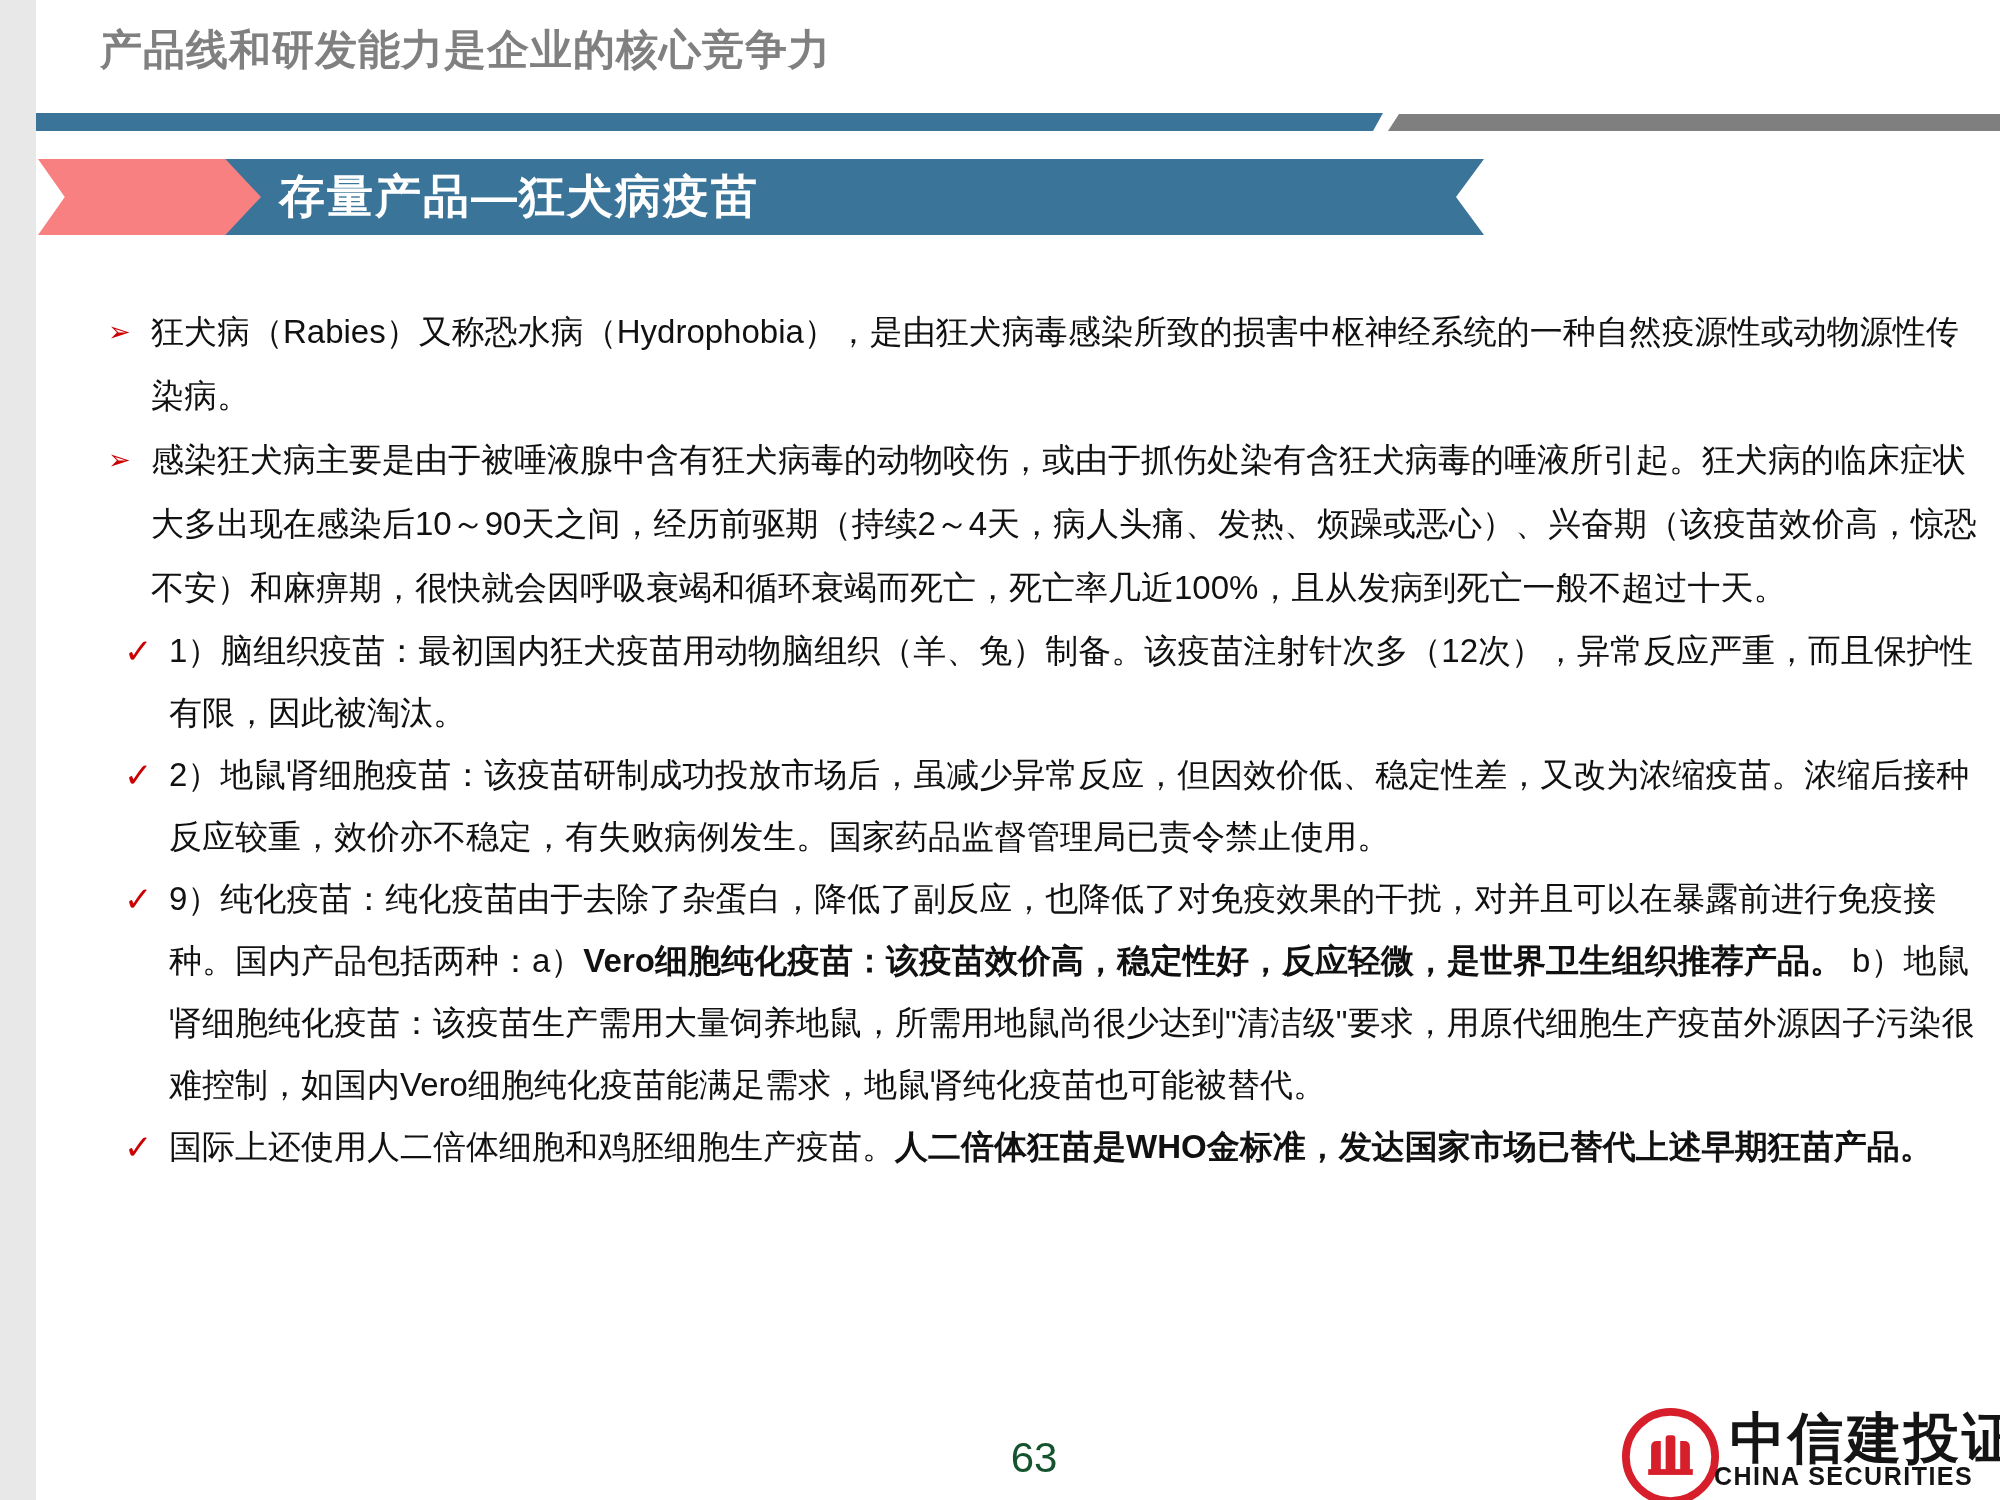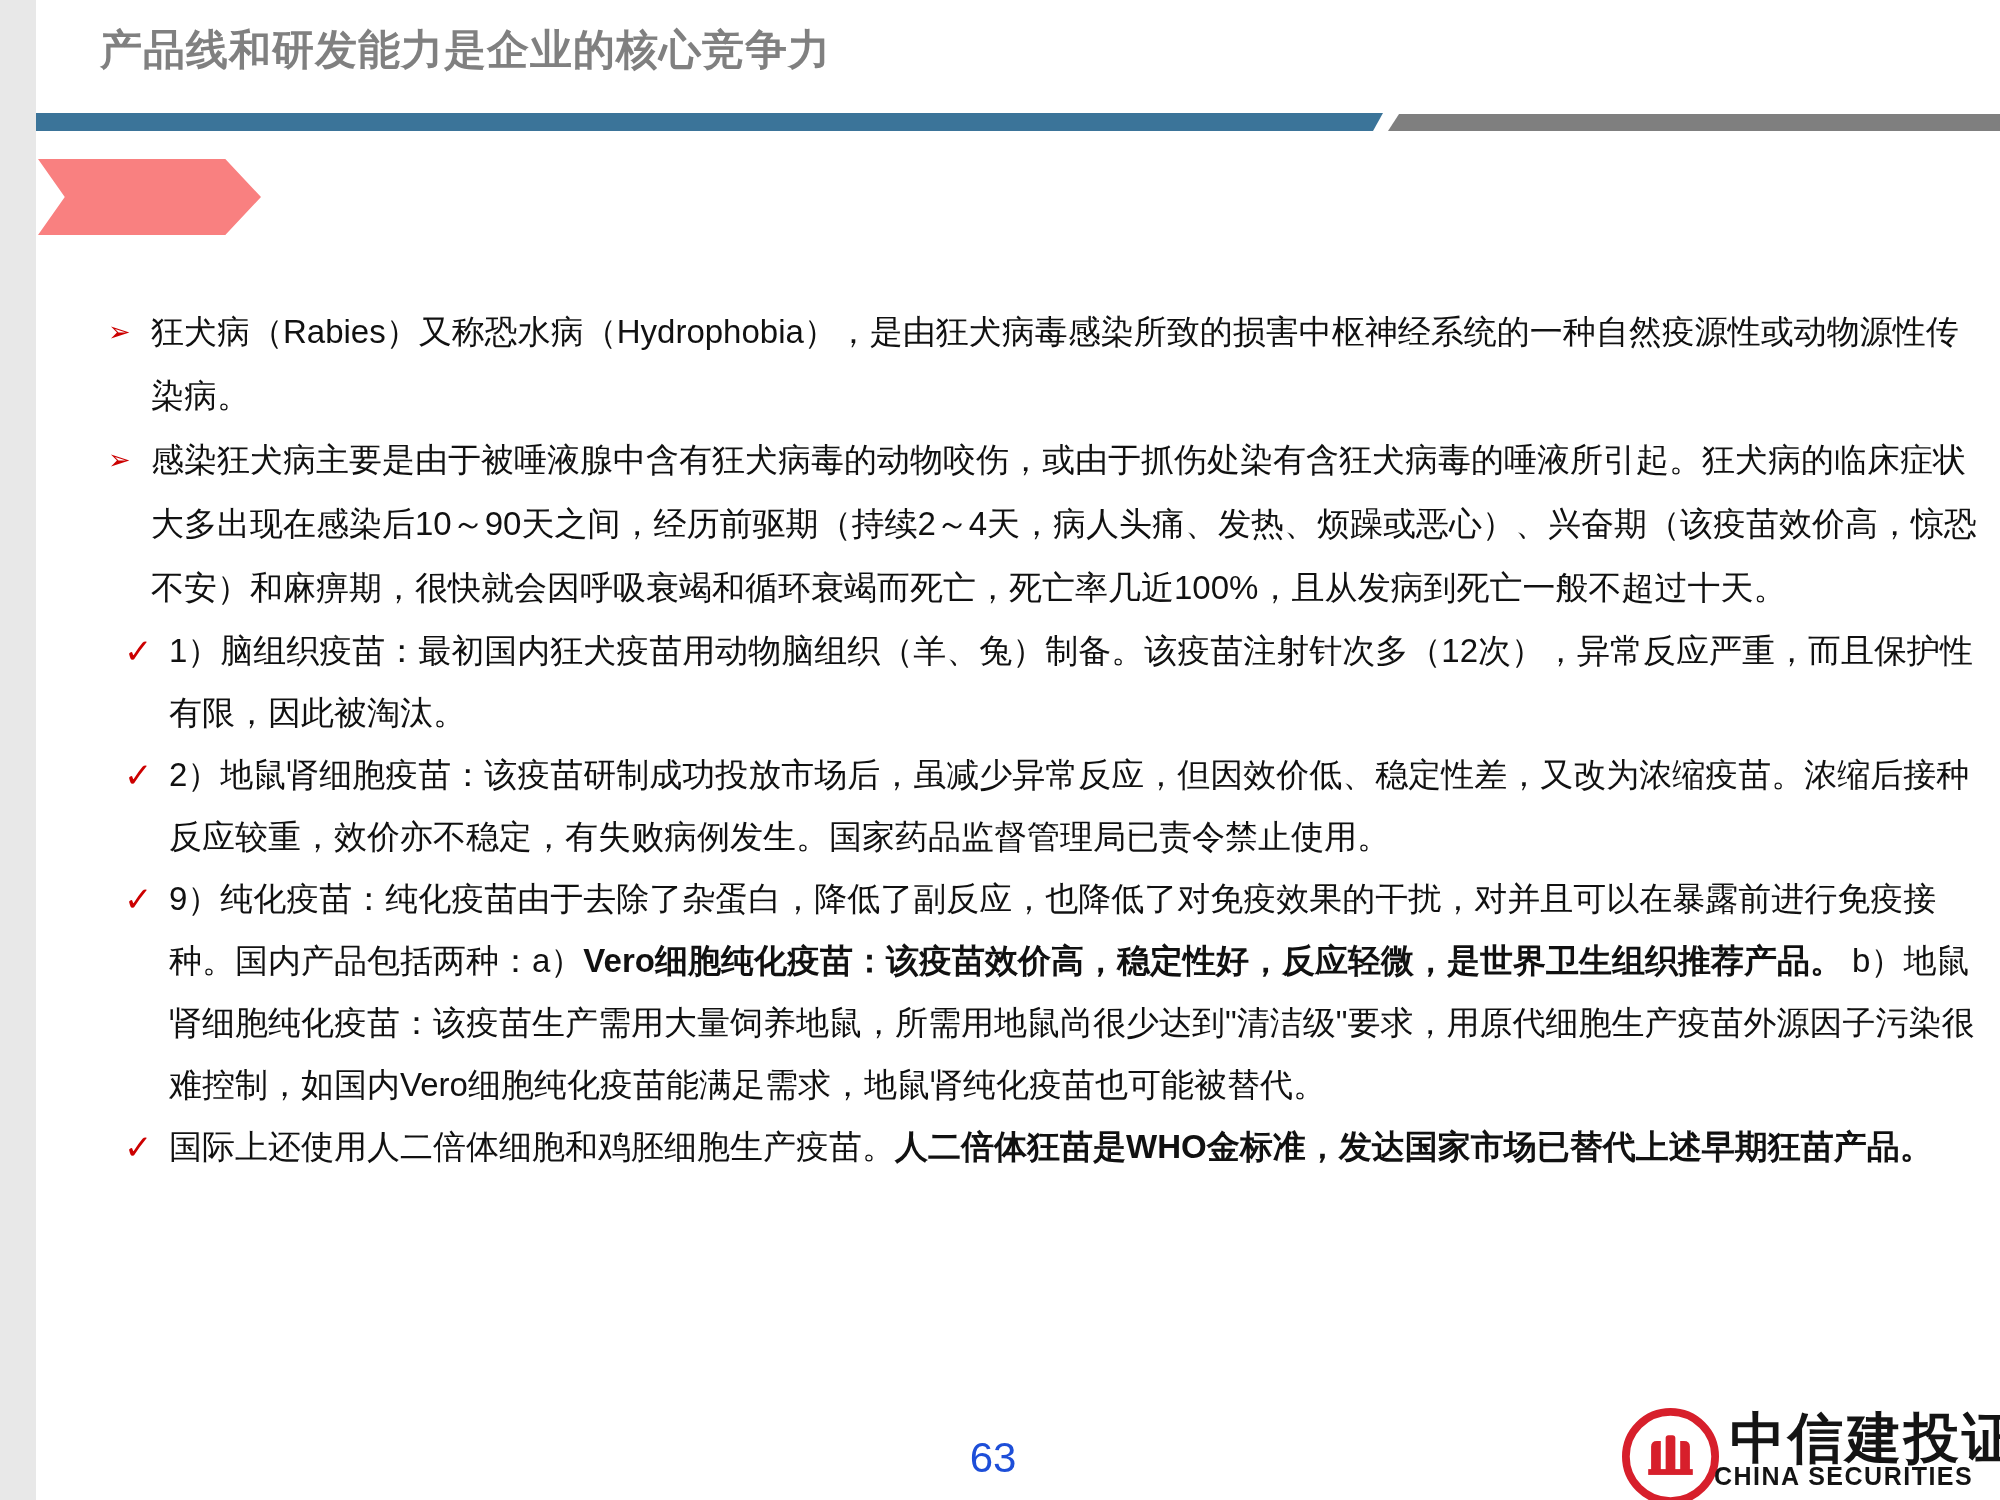--- a/index.html
+++ b/index.html
@@ -58,22 +58,22 @@
   .check-list{margin:0 0 0 16px;}
   .check-item{display:flex;align-items:flex-start;line-height:62px;}
   .check{
     width:45px;flex:0 0 45px;
     color:#cc0000;font-size:34px;font-weight:700;line-height:62px;
   }
   .check-item p{margin:0;flex:1;}
   .strong{font-weight:700;}
   
   .page-number{
-    position:absolute;left:907px;top:1434px;width:100px;
-    text-align:center;font-size:42px;color:#1d4ed8;
+    position:absolute;left:948px;top:1434px;width:100px;
+    text-align:center;font-size:42px;color:#14532d;
   }
   .logo{position:absolute;left:1578px;top:1402px;width:420px;height:96px;}
   .logo-emblem{position:absolute;left:8px;top:6px;width:97px;height:97px;}
   .logo-cn{
     position:absolute;left:116px;top:0px;
     font-size:55px;font-weight:700;color:#141414;letter-spacing:3px;
     white-space:nowrap;
   }
   .logo-en{
     position:absolute;left:100px;top:60px;
@@ -83,20 +83,23 @@
 </style>
 </head>
 <body>
 
 <div class="slide">
 
   <div class="slide-title">产品线和研发能力是企业的核心竞争力</div>
   <div class="bar-blue"></div>
   <div class="bar-gray"></div>
 
+  <div class="ribbon">
+    <div class="ribbon-title">存量产品—狂犬病疫苗</div>
+  </div>
   <div class="ribbon-arrow"></div>
 
   <div class="content">
 
     <div class="bullet">
       <span class="b-marker">➢</span>
       <p>狂犬病（Rabies）又称恐水病（Hydrophobia），是由狂犬病毒感染所致的损害中枢神经系统的一种自然疫源性或动物源性传染病。</p>
     </div>
 
     <div class="bullet">

